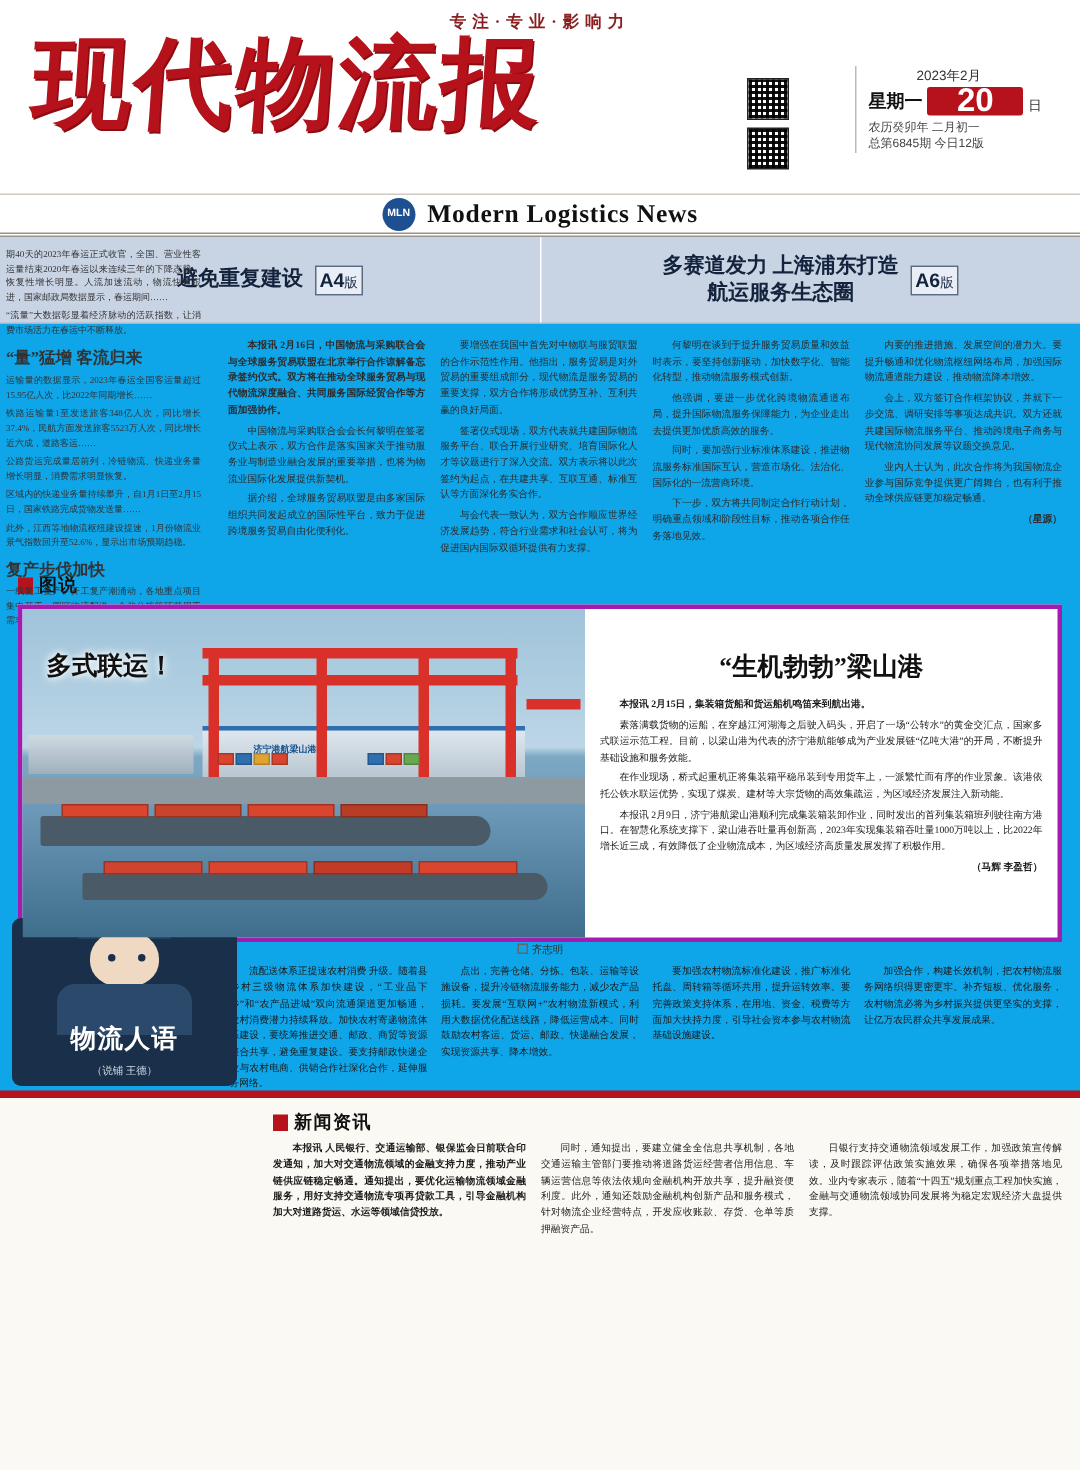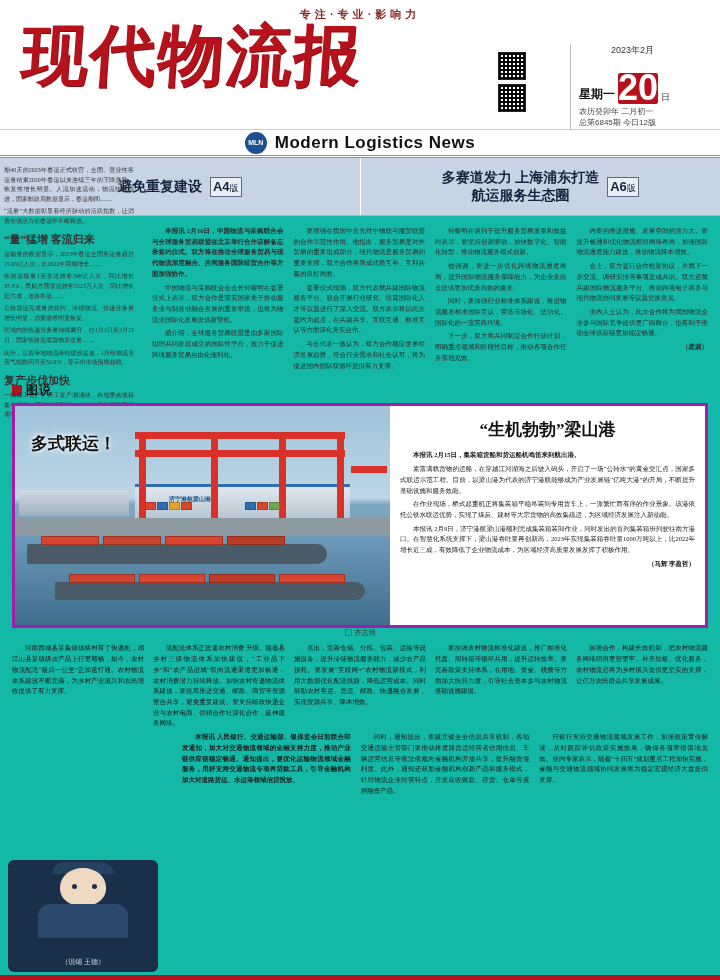--- a/index.html
+++ b/index.html
@@ -5,21 +5,21 @@
   * { box-sizing: border-box; }
   html, body { margin: 0; padding: 0; }
   body {
     width: 720px; height: 980px;
     background: #fbf9f4;
     font-family: "Liberation Serif", "DejaVu Serif", serif;
     color: #1a1a1a;
     overflow: hidden;
     position: relative;
   }
-  .page { position: relative; width: 720px; height: 980px; background: #14b8a6; }
+  .page { position: relative; width: 720px; height: 732px; background: #0ea5e9; }
 
   
   .masthead {
     position: relative;
     height: 130px;
     background: #ffffff;
     border-bottom: 1px solid #cfcabd;
   }
   .slogan {
     text-align: center;
@@ -65,45 +65,45 @@
     right: 14px; top: 44px;
     width: 136px;
     font-family: "Liberation Sans", sans-serif;
     font-size: 9px;
     color: #333;
     line-height: 1.45;
     border-left: 1px solid #bbb;
     padding-left: 8px;
   }
   .dateblock .top { font-size: 9px; margin-bottom: 1px; margin-left: 32px; }
-  .dateblock .row2 { display: flex; align-items: flex-end; gap: 3px; margin: 16px 0 2px; }
+  .dateblock .row2 { display: flex; align-items: flex-end; gap: 3px; margin: 1px 0 2px; }
   .dateblock .wk { font-size: 12px; font-weight: bold; color:#111; }
   .dateblock .big {
-    font-size: 36px; line-height: 0.85; font-weight: bold;
-    background: #b5121b; color: #fff; padding: 0 0; border-radius: 2px;
+    font-size: 22px; line-height: 0.85; font-weight: bold;
+    background: #b5121b; color: #fff; padding: 0 20px; border-radius: 2px;
   }
   .dateblock .ri { font-size: 9px; }
   .dateblock .sm { font-size: 8px; color: #444; }
 
   .enbar {
     height: 28px;
     background: #ffffff;
     border-bottom: 3px double #9a9488;
     display: flex; align-items: center; justify-content: center;
     gap: 8px;
   }
   .logo-badge {
     width: 22px; height: 22px; border-radius: 50%;
     background: #1d4f91; color: #fff;
     font-family: "Liberation Sans", sans-serif;
     font-size: 7px; font-weight: bold;
     display: flex; align-items: center; justify-content: center;
   }
   .enbar .en {
-    font-family: Liberation Sans, sans-serif;
+    font-family: Liberation Serif, serif;
     font-size: 17px; font-weight: bold; letter-spacing: .5px; color: #111;
   }
 
   
   .indexstrip {
     display: flex;
     height: 58px;
     background: #c8d3e4;
     border-bottom: 1px solid #aab6c9;
   }
@@ -239,21 +239,21 @@
   .stack {
     position: absolute; z-index: 4;
     display: grid; grid-auto-flow: column; gap: 1px;
   }
   .stack i {
     display: block; width: 11px; height: 8px; border: 1px solid rgba(0,0,0,.2);
   }
 
   .art {
     flex: 1;
-    padding: 8px 10px;
+    padding: 23px 10px;
     font-size: 6.5px;
     line-height: 1.65;
     text-align: justify;
   }
   .art h3 {
     margin: 2px 0 6px;
     font-size: 17px;
     text-align: center;
     font-weight: bold;
     color: #111;
@@ -494,30 +494,35 @@
     <div class="cols5">
       <p>河南西城县某集镇镇格村有了快递柜，湖江山县某镇级农产品上行更顺畅，如今，农村物流配送“最后一公里”正加速打通。农村物流体系建设不断完善，为乡村产业振兴和农民增收提供了有力支撑。</p>
       <p>流配送体系正提速农村消费 升级。随着县乡村三级物流体系加快建设，“工业品下乡”和“农产品进城”双向流通渠道更加畅通，农村消费潜力持续释放。加快农村寄递物流体系建设，要统筹推进交通、邮政、商贸等资源整合共享，避免重复建设。要支持邮政快递企业与农村电商、供销合作社深化合作，延伸服务网络。</p>
       <p>点出，完善仓储、分拣、包装、运输等设施设备，提升冷链物流服务能力，减少农产品损耗。要发展“互联网+”农村物流新模式，利用大数据优化配送线路，降低运营成本。同时鼓励农村客运、货运、邮政、快递融合发展，实现资源共享、降本增效。</p>
       <p>要加强农村物流标准化建设，推广标准化托盘、周转箱等循环共用，提升运转效率。要完善政策支持体系，在用地、资金、税费等方面加大扶持力度，引导社会资本参与农村物流基础设施建设。</p>
       <p>加强合作，构建长效机制，把农村物流服务网络织得更密更牢。补齐短板、优化服务，农村物流必将为乡村振兴提供更坚实的支撑，让亿万农民群众共享发展成果。</p>
     </div>
   </div>
 
   <div style="padding: 0 12px; margin-left:170px;">
+    <div class="sectionflag">
+      <span class="sq"></span>
+      <span class="lb">新闻资讯</span>
+    </div>
     <div class="news3">
       <p class="lead">本报讯 人民银行、交通运输部、银保监会日前联合印发通知，加大对交通物流领域的金融支持力度，推动产业链供应链稳定畅通。通知提出，要优化运输物流领域金融服务，用好支持交通物流专项再贷款工具，引导金融机构加大对道路货运、水运等领域信贷投放。</p>
       <p>同时，通知提出，要建立健全全信息共享机制，各地交通运输主管部门要推动将道路货运经营者信用信息、车辆运营信息等依法依规向金融机构开放共享，提升融资便利度。此外，通知还鼓励金融机构创新产品和服务模式，针对物流企业经营特点，开发应收账款、存货、仓单等质押融资产品。</p>
       <p>日银行支持交通物流领域发展工作，加强政策宣传解读，及时跟踪评估政策实施效果，确保各项举措落地见效。业内专家表示，随着“十四五”规划重点工程加快实施，金融与交通物流领域协同发展将为稳定宏观经济大盘提供支撑。</p>
     </div>
   </div>
 
   <div class="mascot">
     <div class="cap"></div>
     <div class="face"></div>
     <div class="eye l"></div>
     <div class="eye r"></div>
     <div class="body"></div>
+    <div class="label">物流人语</div>
     <div class="sub">（说铺 王德）</div>
   </div>
 
   <div class="footline"></div>
 </div>
 
 </body></html>

